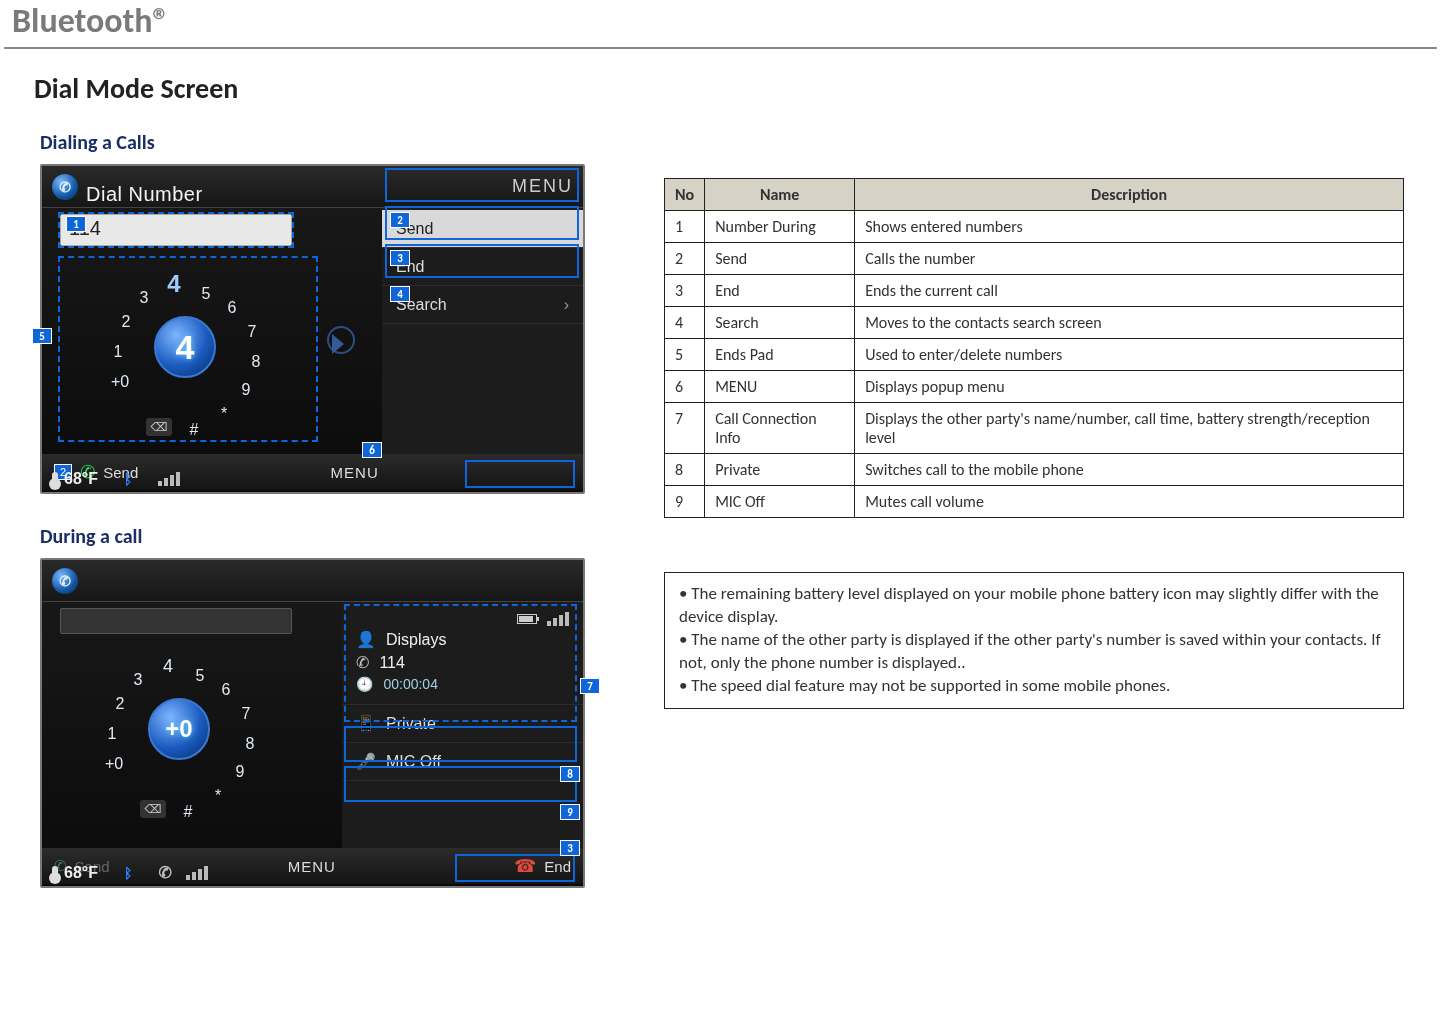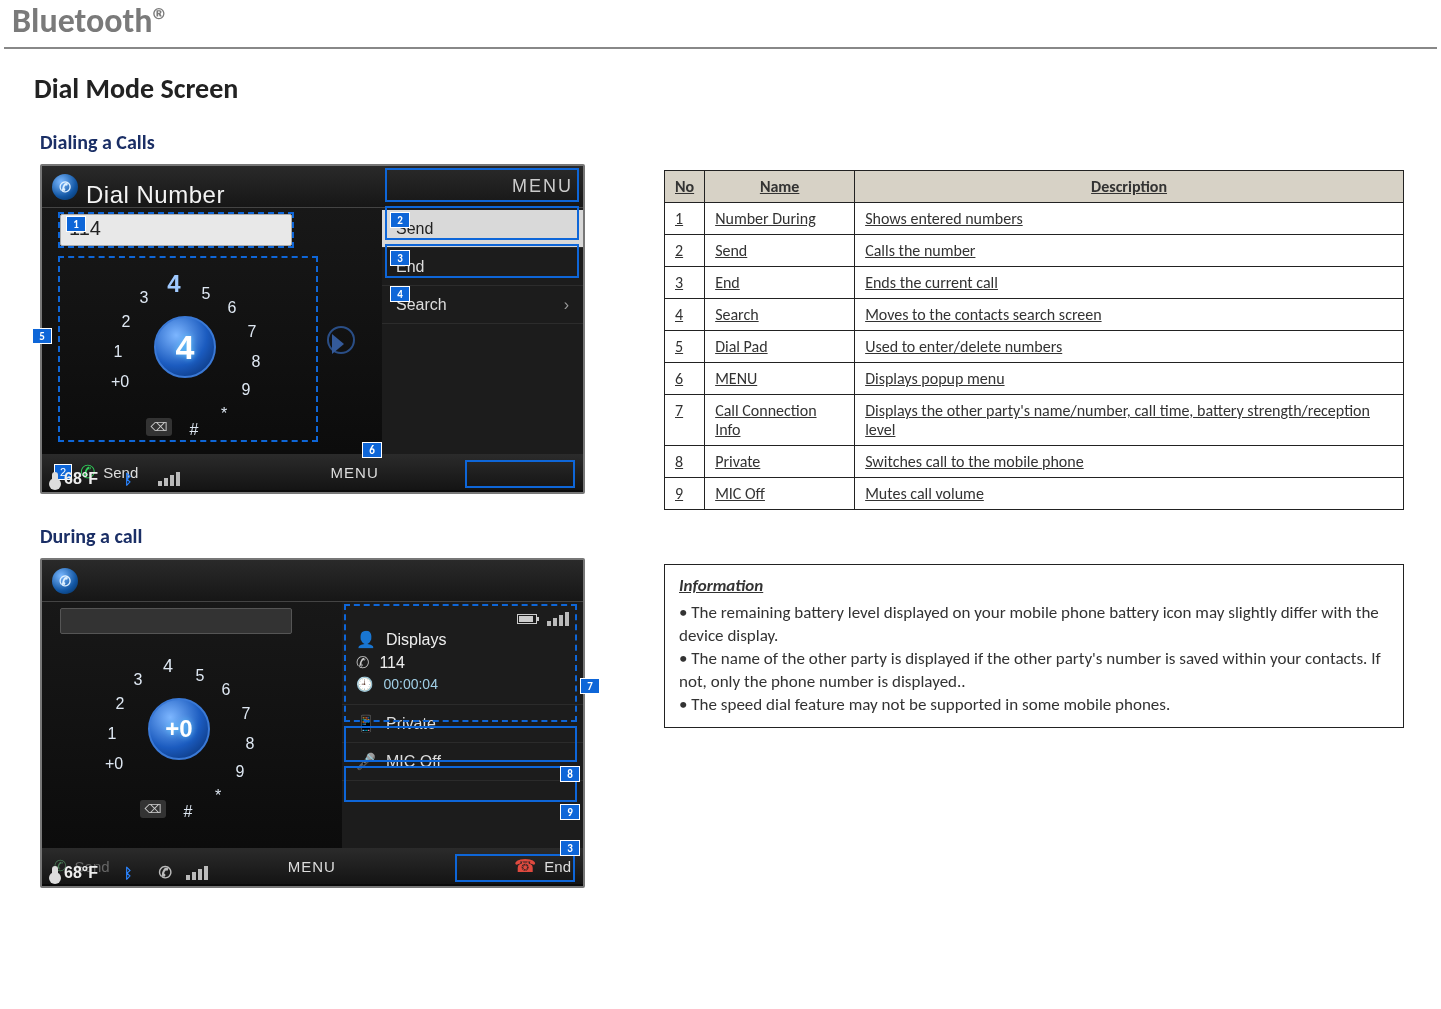--- a/index.html
+++ b/index.html
@@ -58,21 +58,21 @@
     background: linear-gradient(#2a2a2a,#161616);
     border-bottom:1px solid #444;
   }
   .ds-top .circle-icon {
     width:26px;height:26px;border-radius:50%;
     background: radial-gradient(circle at 35% 30%, #7ab8ff, #1256a3 60%, #032a55);
     display:flex;align-items:center;justify-content:center;
     margin-right:8px;
     font-size:14px;color:#dff0ff;font-weight:700;
   }
-  .ds-top .title { font-size:24px; color:#f3f3f3; flex:1; letter-spacing:.5px;margin-top:16px;}
+  .ds-top .title { font-size:20px; color:#f3f3f3; flex:1; letter-spacing:.5px;margin-top:16px;}
   .ds-top .menu-lbl { font-size:18px; color:#ccc; letter-spacing:2px;}
   .ds-body { display:flex; height:246px; }
   .ds-left { width:340px; position:relative; }
   .ds-right { flex:1; background:#1c1c1c; padding-top:2px; }
   .ds-menu-item{
     height:38px; display:flex;align-items:center;
     padding:0 14px; font-size:16px;color:#ddd;
     border-bottom:1px solid #2c2c2c;
     justify-content:space-between;
   }
@@ -168,21 +168,21 @@
 
   
   .badge{
     position:absolute;width:20px;height:16px;background:#0e66d8;color:#fff;
     font-size:11px;display:flex;align-items:center;justify-content:center;
     border:1px solid #fff;font-weight:700;
   }
 
   
   .spec-table{
-    border-collapse:collapse;width:740px;margin-top:6px;text-decoration:underline;
+    border-collapse:collapse;width:740px;margin-top:14px;
   }
   .spec-table th,.spec-table td{
     border:1px solid #222;padding:6px 10px;font-size:16px;text-align:left;
     vertical-align:top;
   }
   .spec-table th{
     background:#d7d2c6;font-weight:700;text-align:center;
   }
   .spec-table td.no{width:40px;text-align:left;}
   .spec-table td.name{width:150px;}
@@ -417,21 +417,21 @@
             <td class="name">End</td>
             <td>Ends the current call</td>
           </tr>
           <tr>
             <td class="no">4</td>
             <td class="name">Search</td>
             <td>Moves to the contacts search screen</td>
           </tr>
           <tr>
             <td class="no">5</td>
-            <td class="name">Dial Pad</td>
+            <td class="name">Ends Pad</td>
             <td>Used to enter/delete numbers</td>
           </tr>
           <tr>
             <td class="no">6</td>
             <td class="name">MENU</td>
             <td>Displays popup menu</td>
           </tr>
           <tr>
             <td class="no">7</td>
             <td class="name">Call Connection Info</td>
@@ -444,21 +444,20 @@
           </tr>
           <tr>
             <td class="no">9</td>
             <td class="name">MIC Off</td>
             <td>Mutes call volume</td>
           </tr>
         </tbody>
     </table>
 
     <div class="info-box">
-      <span class="hd">Information</span>
       <div id="info-lines">
           <div>• The remaining battery level displayed on your mobile phone battery icon may slightly differ with the device display.</div>
           <div>• The name of the other party is displayed if the other party's number is saved within your contacts. If not, only the phone number is displayed..</div>
           <div>• The speed dial feature may not be supported in some mobile phones.</div>
         </div>
     </div>
   </div>
 </div>
 
 </body></html>

